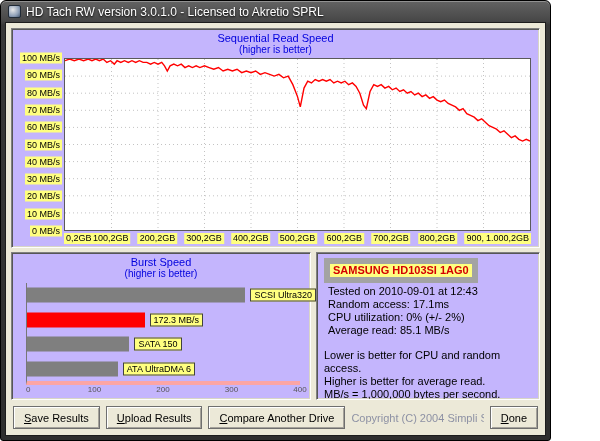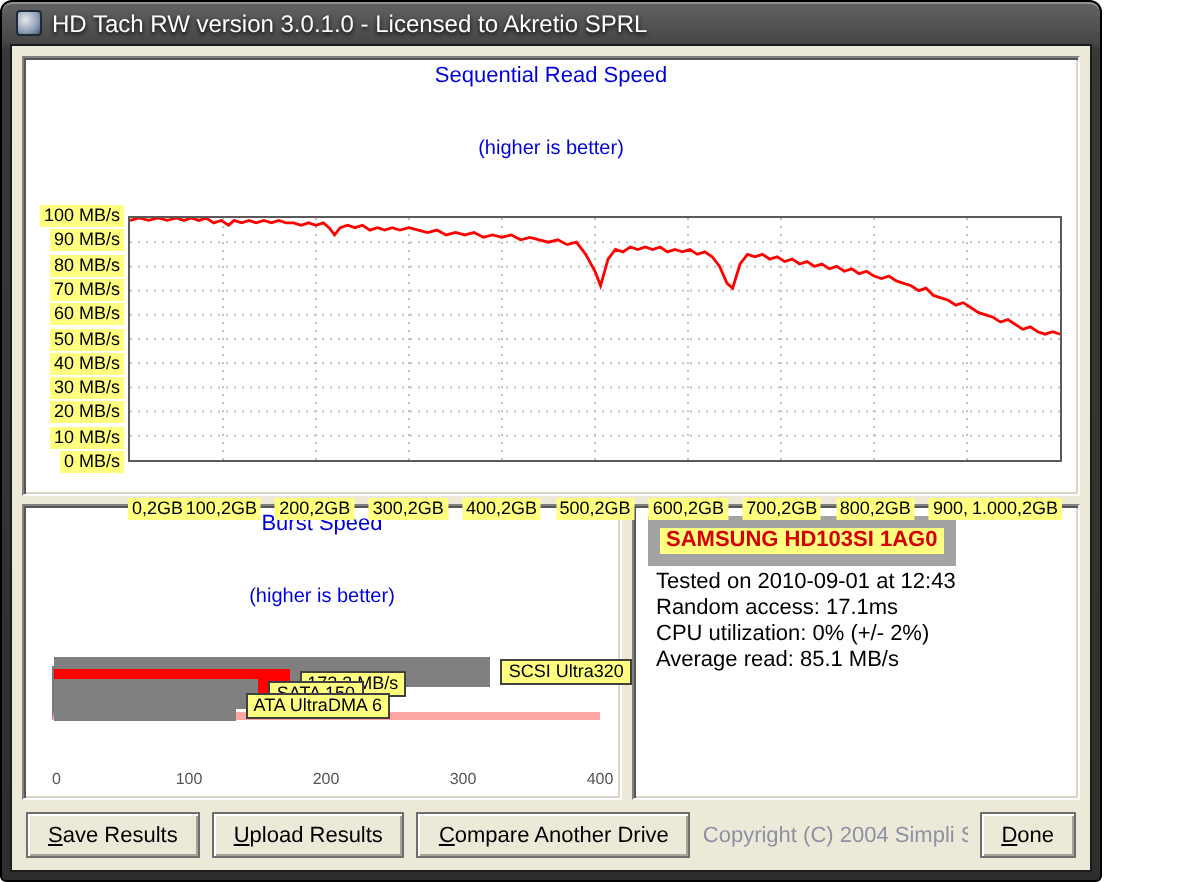--- a/index.html
+++ b/index.html
@@ -22,45 +22,44 @@
     border: 1px solid #202a36; flex: none;
   }
   .title-text { color: #fff; font-size: 12px; text-shadow: 0 1px 2px #000; white-space: nowrap; }
 
   .client {
     flex: 1; background: #ece9d8; border: 1px solid #1c1c1c;
     display: flex; flex-direction: column; gap: 4px; padding: 5px; min-height: 0;
   }
 
   .panel {
-    background: #ffffff;
+    background: #c4b5fd;
     border: 1px solid; border-color: #808080 #fdfdfd #fdfdfd #808080;
     box-shadow: inset 1px 1px 0 #565656, inset -1px -1px 0 #d8d5c6;
-    gap: 25px;
   }
 
   .chart-title { text-align: center; color: #0000dd; font-size: 11px; padding-top: 3px; }
   .chart-subtitle { text-align: center; color: #0000dd; font-size: 10px; padding-bottom: 1px; }
 
   
   .seq-panel { height: 220px; display: flex; flex-direction: column; }
   .seq-grid {
     flex: 1; display: grid; grid-template-columns: 50px 1fr; grid-template-rows: 1fr 14px;
     padding: 2px 8px 2px 2px; min-height: 0;
   }
   .seq-ylabels { grid-area: 1 / 1; position: relative; }
   .seq-plot { grid-area: 1 / 2; position: relative; border: 1px solid #5a5a5a; background: #fff; }
   .seq-plot svg { position: absolute; inset: 0; width: 100%; height: 100%; display: block; }
   .seq-xlabels { grid-area: 2 / 2; position: relative; }
   .tick {
     position: absolute; font-size: 9px; line-height: 11px; color: #000;
     background: #ffff80; padding: 0 2px; white-space: nowrap;
   }
   .ytick { right: 2px; transform: translateY(-50%); }
-  .xtick { top: 18px; transform: translateX(-50%); }
+  .xtick { top: 2px; transform: translateX(-50%); }
 
   
   .bottom-row { flex: 1; display: flex; gap: 5px; min-height: 0; }
   .burst-panel { width: 300px; flex: none; display: flex; flex-direction: column; }
   .burst-plot {
     flex: 1; margin: 3px 10px 0 14px; position: relative;
     border-left: 1px solid #777; border-bottom: 4px solid #fca5a5;
     display: flex; flex-direction: column; justify-content: space-around; min-height: 0;
   }
   .burst-row { position: relative; height: 24px; }
@@ -194,20 +193,26 @@
       <div class="panel info-panel">
         <div>
           <span class="drive-title">SAMSUNG HD103SI 1AG0</span>
         </div>
         <div id="info-lines">
             <div>Tested on 2010-09-01 at 12:43</div>
             <div>Random access: 17.1ms</div>
             <div>CPU utilization: 0% (+/- 2%)</div>
             <div>Average read: 85.1 MB/s</div>
           </div>
+        <div id="info-notes">
+            <div>Lower is better for CPU and random access.</div>
+            <div>Higher is better for average read.</div>
+            <div>MB/s = 1,000,000 bytes per second.</div>
+            <div>GB = 1,000,000,000 bytes.</div>
+          </div>
       </div>
 
     </div>
 
     <div class="button-row">
       <button class="win-btn"><u>S</u>ave Results</button>
       <button class="win-btn"><u>U</u>pload Results</button>
       <button class="win-btn"><u>C</u>ompare Another Drive</button>
       <div class="copyright">Copyright (C) 2004 Simpli Software, Inc.  www.simplisoftware.com</div>
       <button class="win-btn"><u>D</u>one</button>

